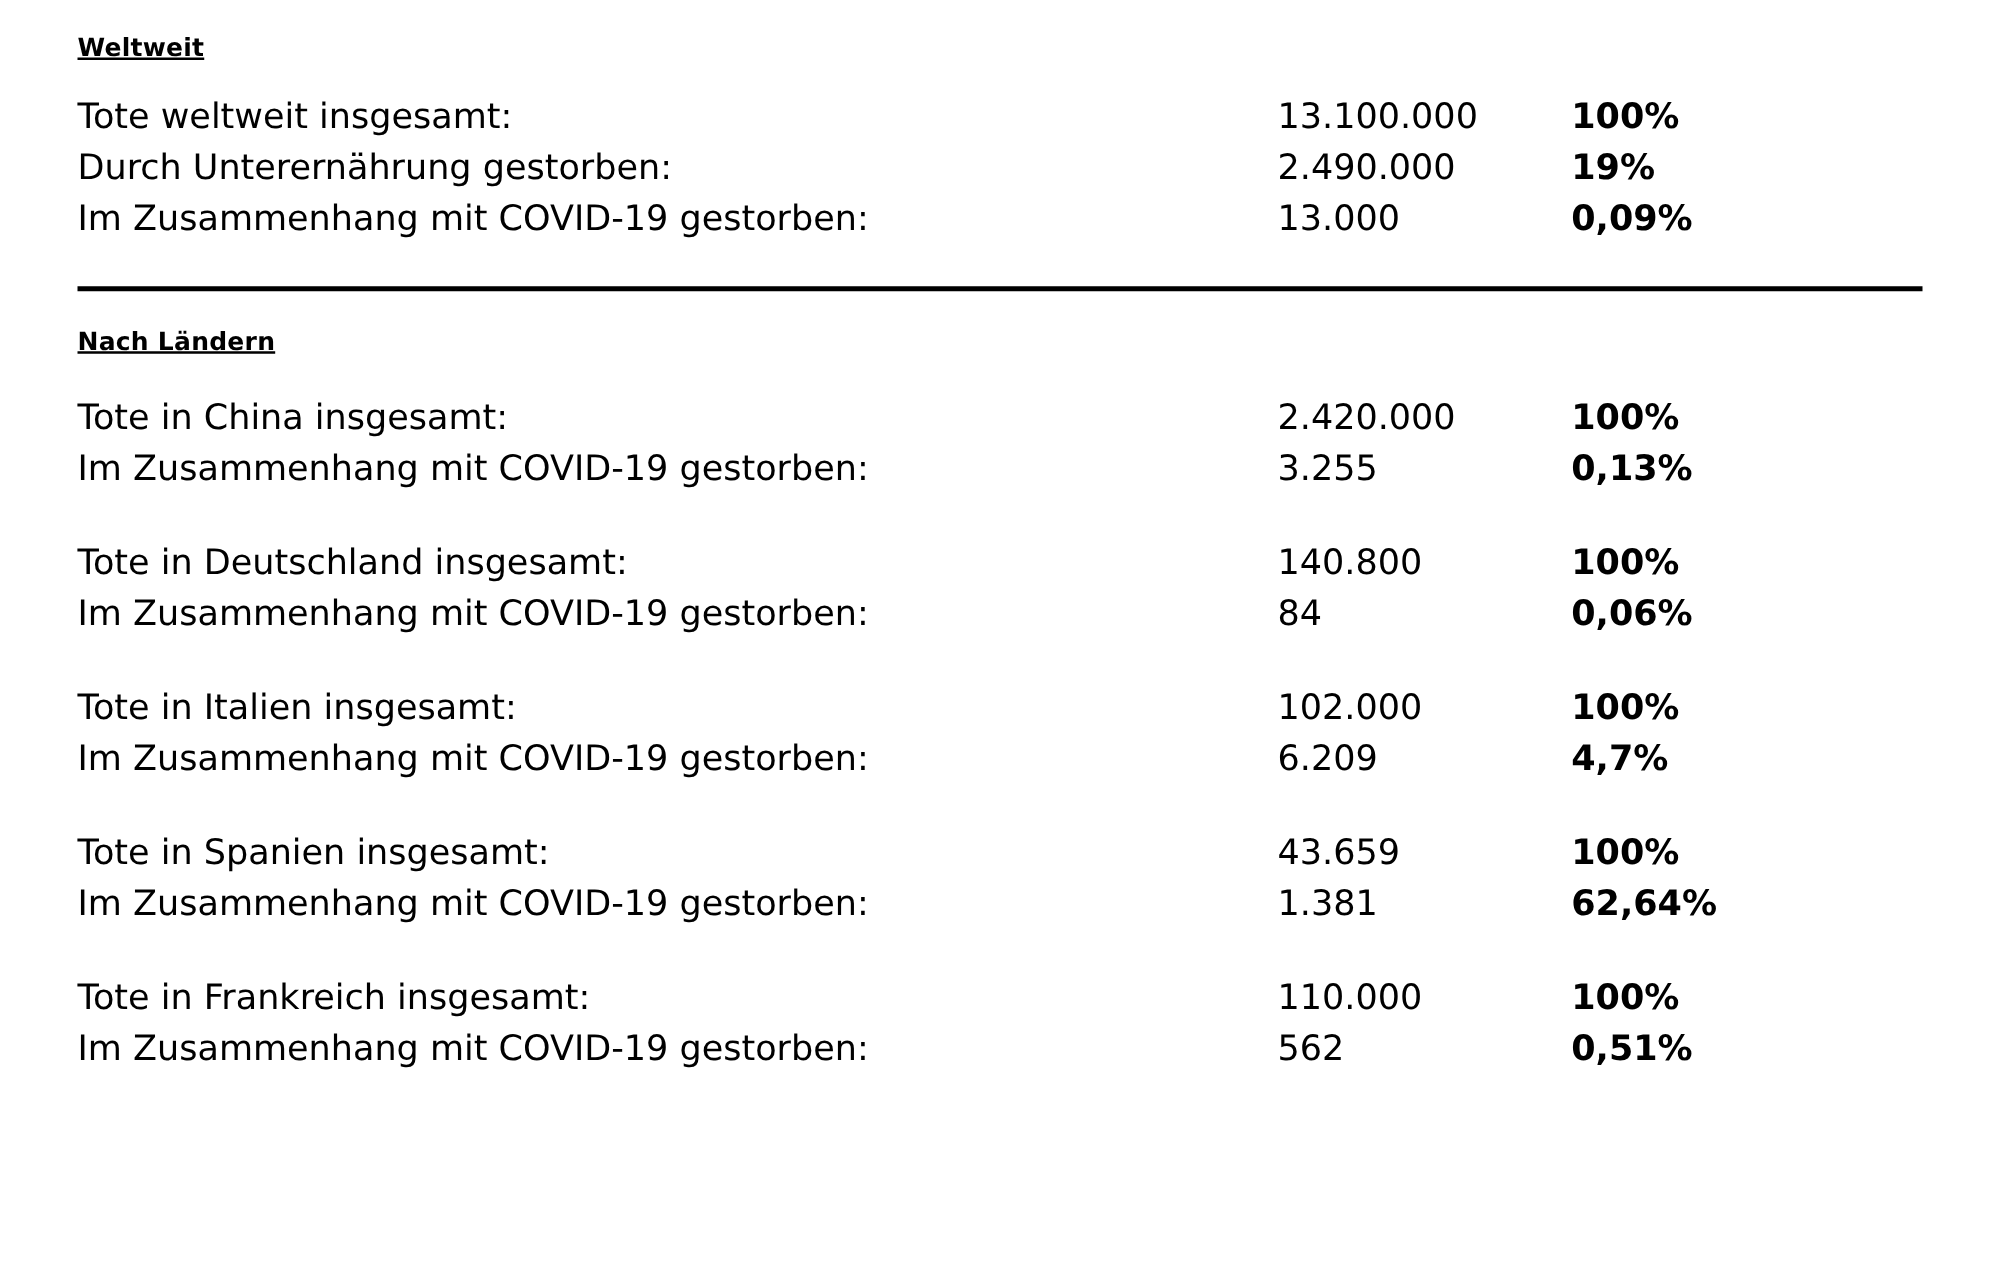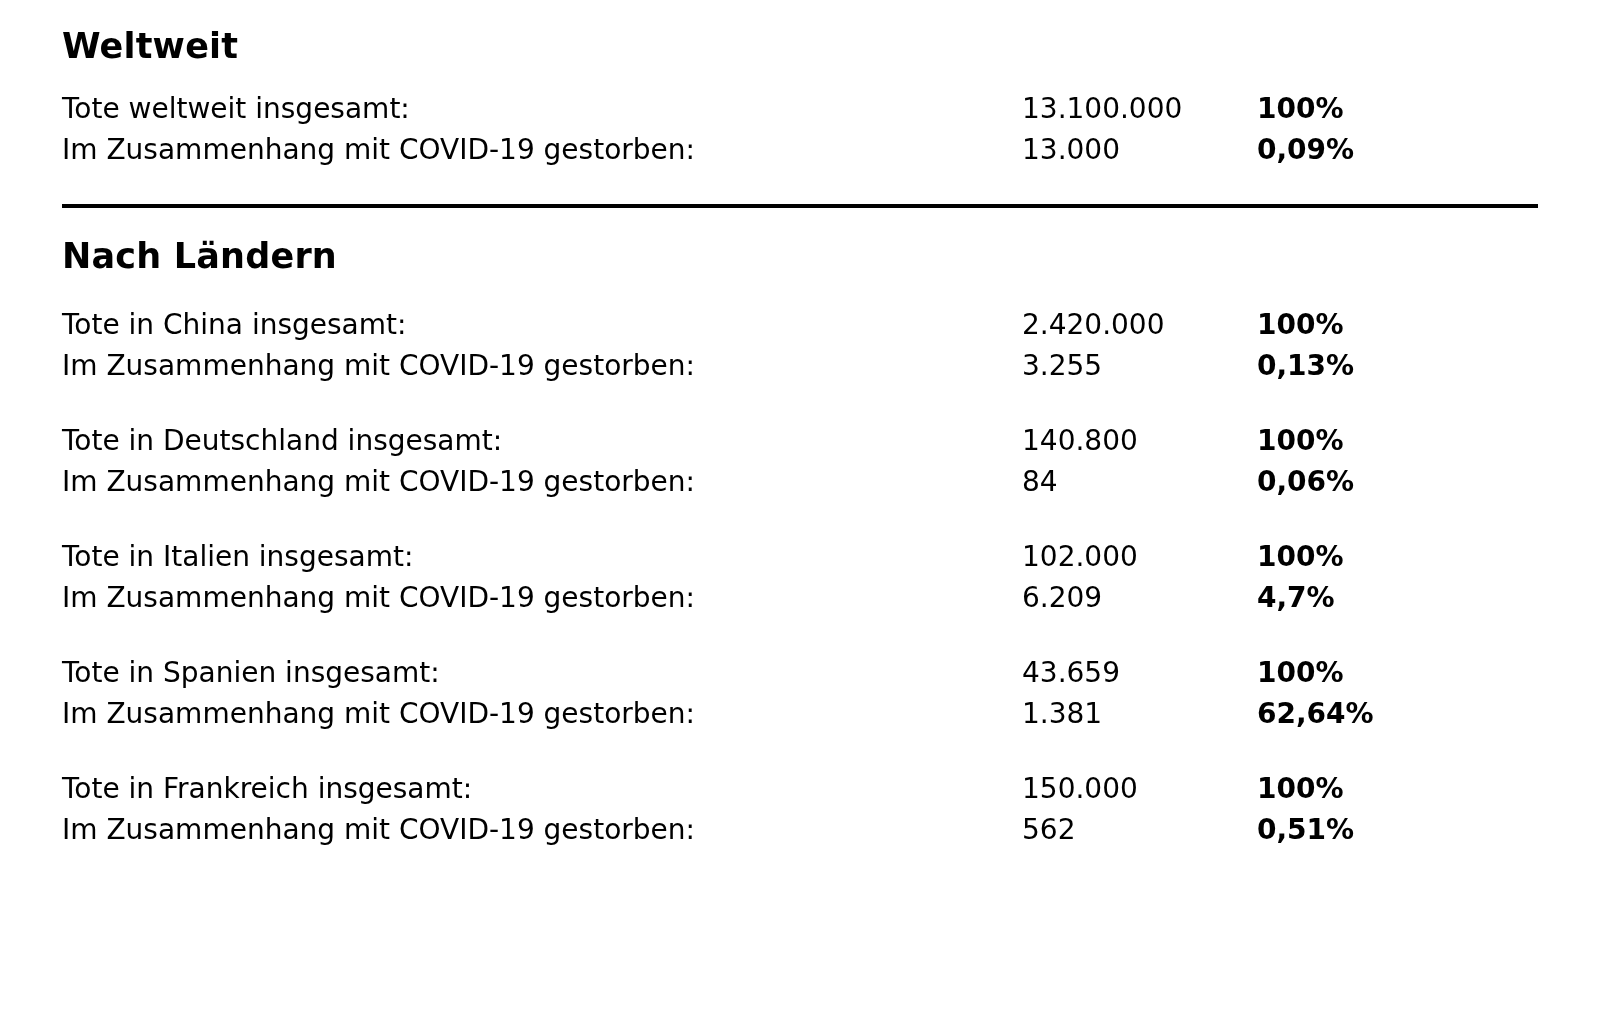--- a/index.html
+++ b/index.html
@@ -15,23 +15,24 @@
     overflow: hidden;
   }
   .page {
     position: relative;
     width: 1600px;
     height: 1013px;
     box-sizing: border-box;
     padding: 0 62px;
   }
   .section-title {
-    font-size: 35px;
+    font-size: 20px;
     font-weight: bold;
     letter-spacing: 0.2px;
+    text-decoration: underline;
   }
   .title-weltweit {
     padding-top: 26px;
   }
   .title-laender {
     padding-top: 10px;
   }
   .rows {
     margin-top: 22px;
   }
@@ -72,20 +73,25 @@
 
 <div class="page">
 
   <div class="section-title title-weltweit">Weltweit</div>
 
   <div class="rows">
     <div class="row">
       <span class="label">Tote weltweit insgesamt:</span>
       <span class="value">13.100.000</span>
       <span class="pct">100%</span>
+    </div>
+    <div class="row">
+      <span class="label">Durch Unterernährung gestorben:</span>
+      <span class="value">2.490.000</span>
+      <span class="pct">19%</span>
     </div>
     <div class="row">
       <span class="label">Im Zusammenhang mit COVID-19 gestorben:</span>
       <span class="value">13.000</span>
       <span class="pct">0,09%</span>
     </div>
   </div>
 
   <div class="divider"></div>
 
@@ -139,21 +145,21 @@
     <div class="row">
       <span class="label">Im Zusammenhang mit COVID-19 gestorben:</span>
       <span class="value">1.381</span>
       <span class="pct">62,64%</span>
     </div>
   </div>
 
   <div class="group">
     <div class="row">
       <span class="label">Tote in Frankreich insgesamt:</span>
-      <span class="value">150.000</span>
+      <span class="value">110.000</span>
       <span class="pct">100%</span>
     </div>
     <div class="row">
       <span class="label">Im Zusammenhang mit COVID-19 gestorben:</span>
       <span class="value">562</span>
       <span class="pct">0,51%</span>
     </div>
   </div>
 
 </div>

